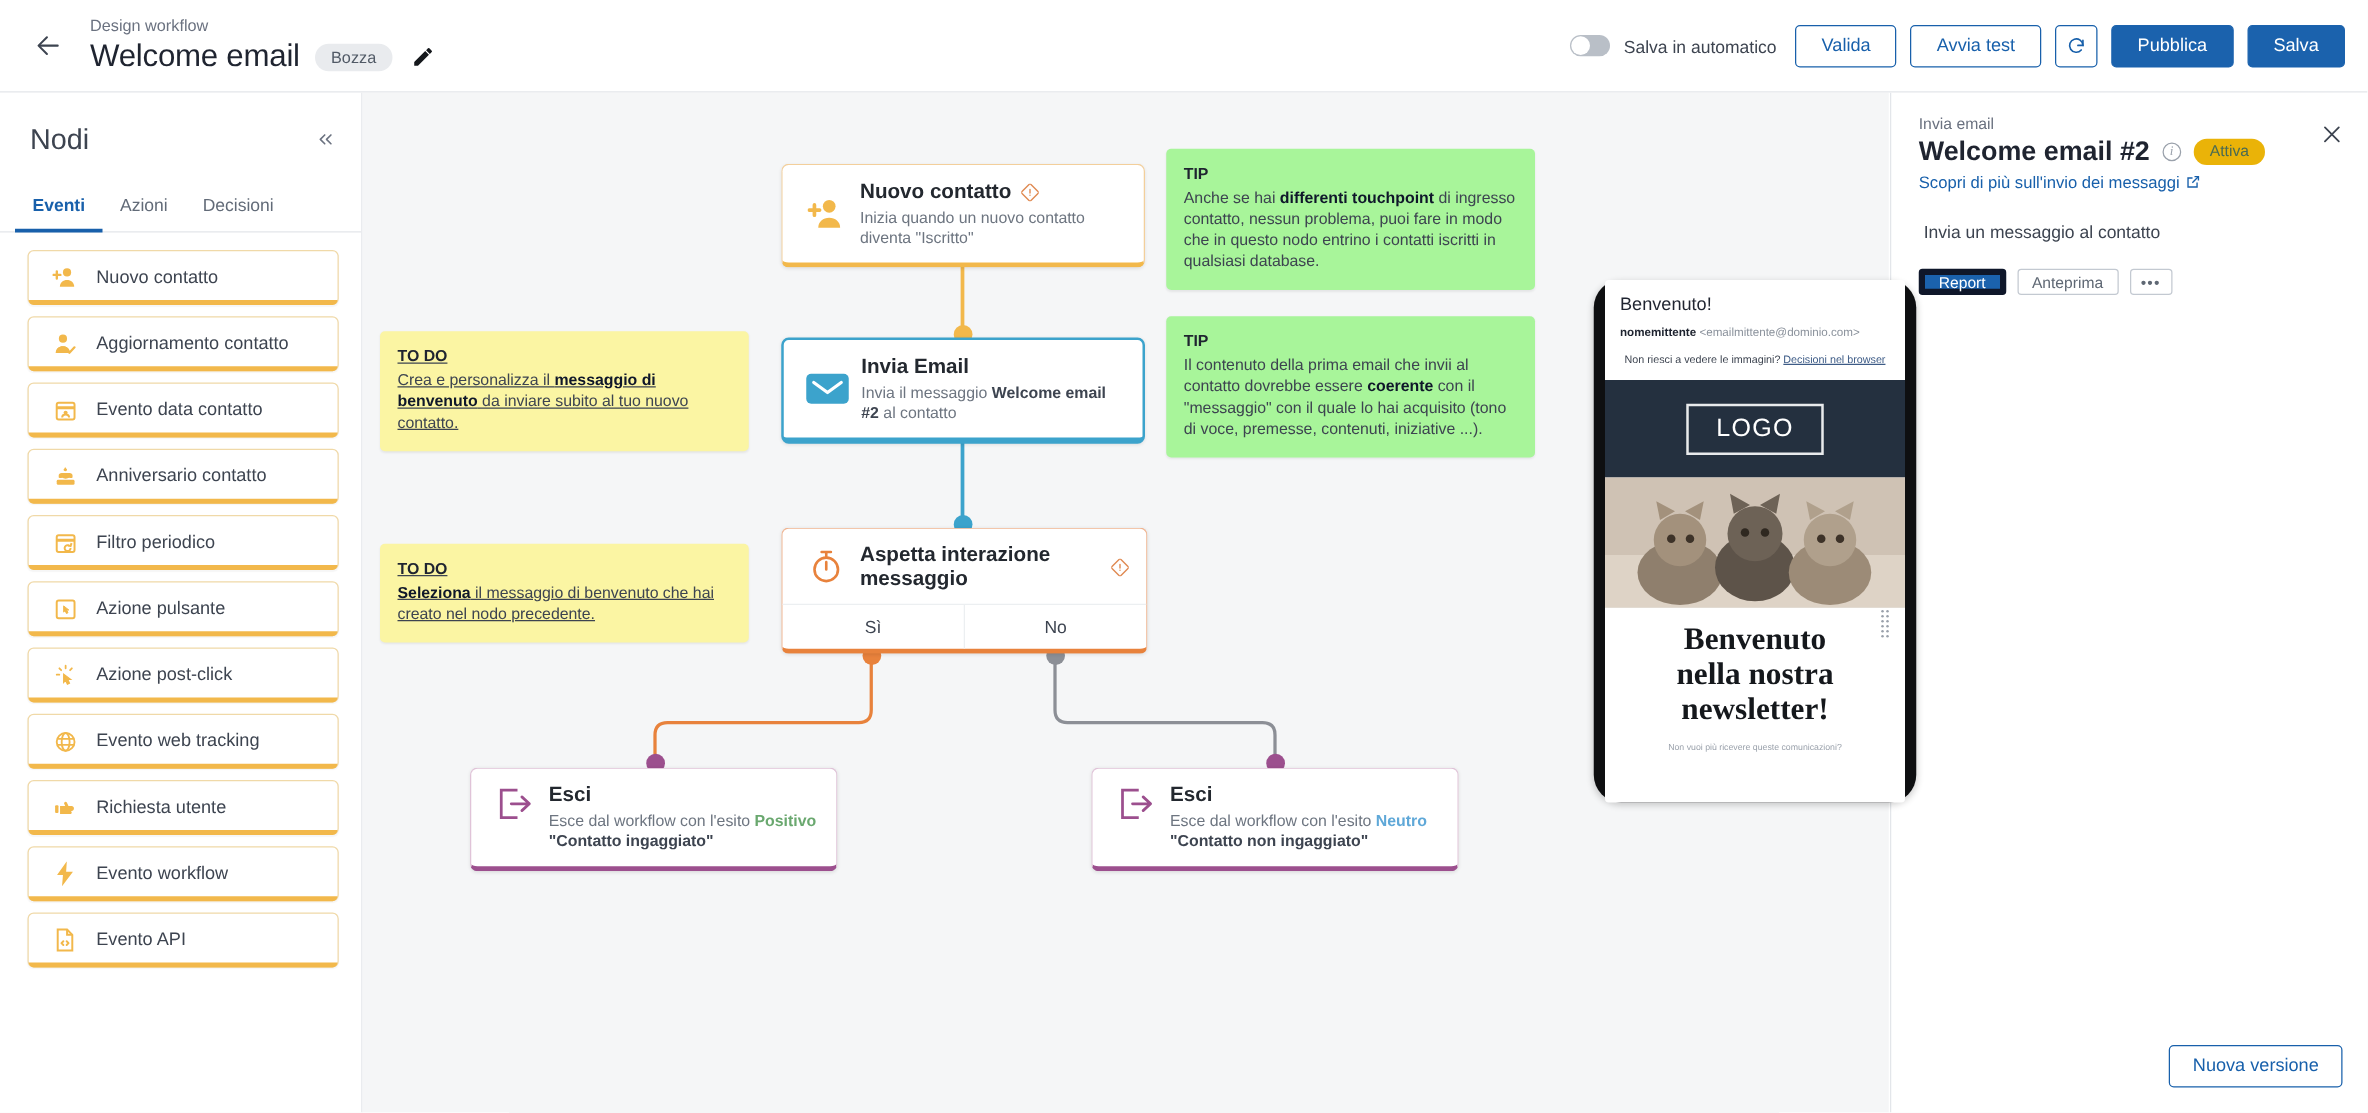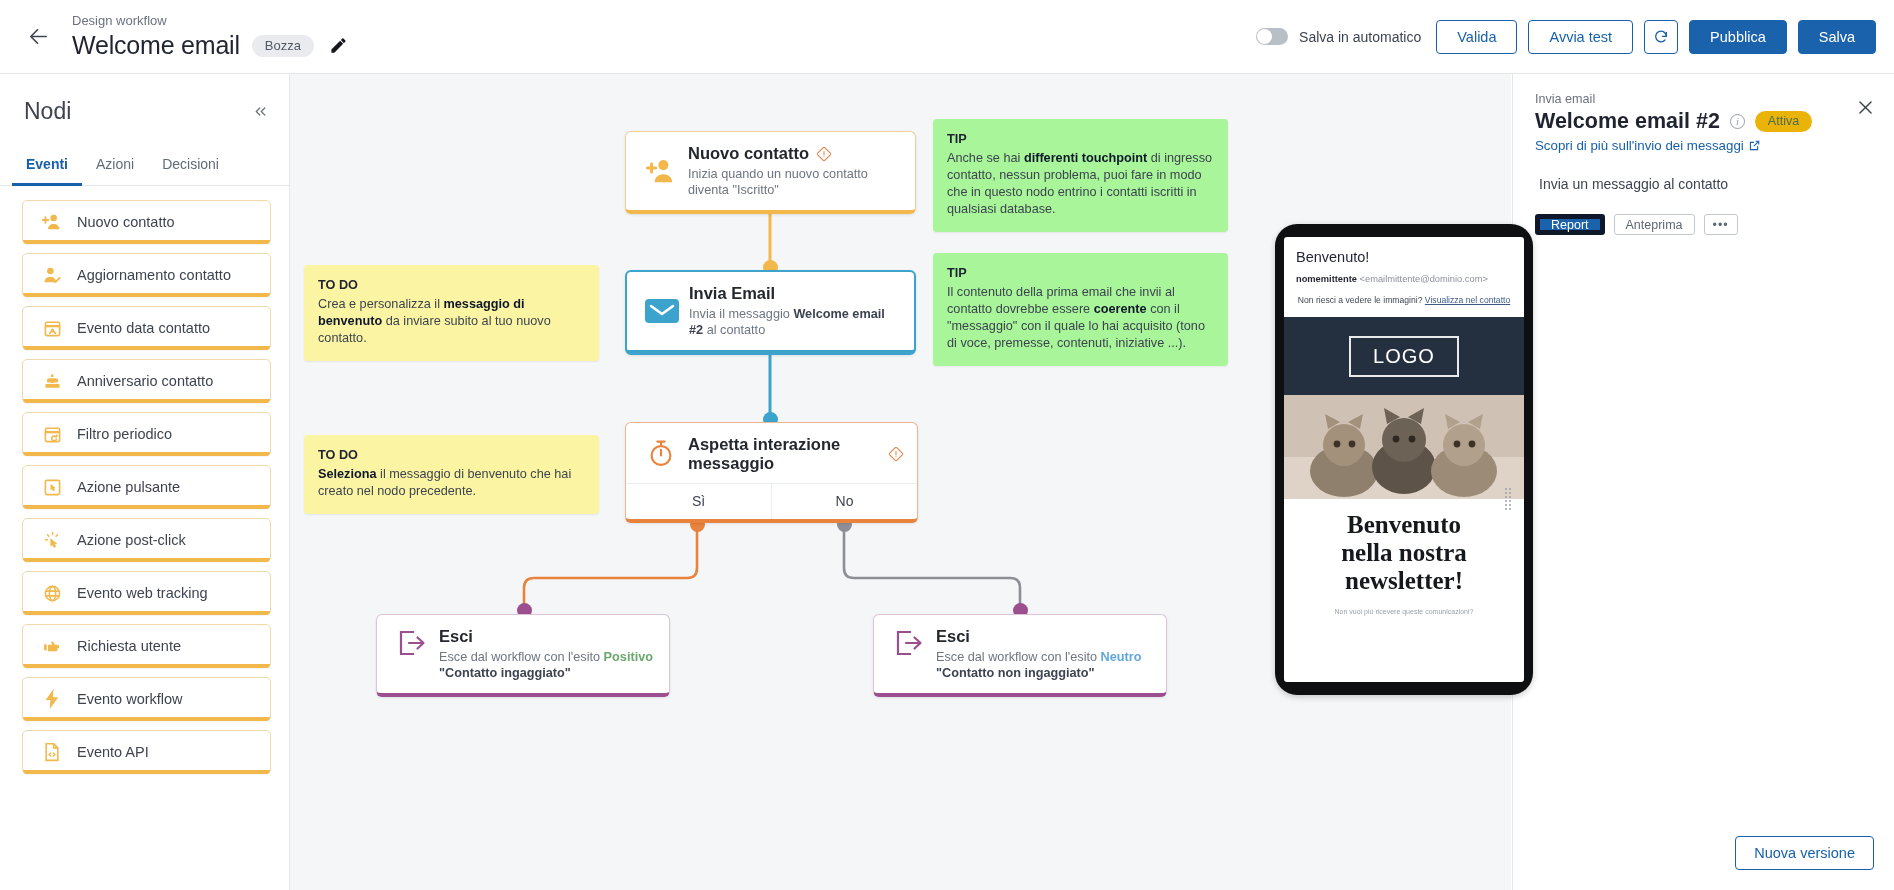--- a/index.html
+++ b/index.html
@@ -116,21 +116,21 @@
   }
   .decision-split > div:first-child { border-right: 1px solid #eceff1; }
 
   .sticky {
     position: absolute; border-radius: 4px; padding: 12px 14px 14px;
     font-size: 12.7px; line-height: 17px; color: #3d4450;
     box-shadow: 0 1px 2px rgba(0,0,0,.07);
   }
   .sticky .st-head { font-weight: 700; color: #1f2430; display: block; margin-bottom: 2px; font-size: 12.7px; }
   .sticky b { font-weight: 700; color: #0f172a; }
-  .sticky-todo { background: #fbf5a3; }
+  .sticky-todo { background: #fbf5a3; text-decoration: underline; }
   .sticky-tip  { background: #a8f59a; }
 
   .conn { position: absolute; }
   .dot { position: absolute; width: 15px; height: 15px; border-radius: 50%; }
 
   .vgrip {
     position: absolute; left: 1505px; top: 488px; width: 6px; height: 18px;
     display: flex; flex-wrap: wrap; gap: 2px; align-content: flex-start; z-index: 15;
   }
   .vgrip i { width: 2px; height: 2px; background: #9aa1ab; border-radius: 50%; display: block; }
@@ -160,22 +160,22 @@
   .rp-link { display: inline-flex; align-items: center; gap: 5px; font-size: 13.3px; color: #1860ab; margin-top: 4px; cursor: pointer; }
   .rp-desc { font-size: 14px; color: #3d4450; margin-top: 22px; padding-left: 4px; }
   .rp-actions { display: flex; align-items: center; gap: 9px; margin-top: 22px; }
   .sbtn { font-size: 12.5px; height: 21px; border-radius: 3px; padding: 0 11px; display: inline-flex; align-items: center; cursor: pointer; }
   .sbtn-fill { background: #1b62ad; color: #fff; border: 5px solid #0f172a; }
   .sbtn-out { background: #fff; color: #5f6874; border: 1px solid #c3c9d1; }
   .sbtn-dots { background: #fff; color: #5f6874; border: 1px solid #c3c9d1; padding: 0 8px; letter-spacing: 1px; }
 
   
   .phone {
-    position: absolute; left: 1275px; top: 224px; width: 258px; height: 471px;
-    background: #0e0f11; border-radius: 22px; padding: 13px 9px;
+    position: absolute; left: 1275px; top: 224px; width: 258px; height: 418px;
+    background: #0e0f11; border-radius: 22px; padding: 0 9px;
     box-shadow: 0 2px 6px rgba(0,0,0,.2);
   }
   .phone-screen { background: #fff; width: 100%; height: 100%; overflow: hidden; border-radius: 3px; }
   .em-pad { padding: 12px 12px 0; }
   .em-h1 { font-size: 14.5px; color: #1f2430; font-family: "Liberation Sans", sans-serif; }
   .em-from { font-size: 9.3px; margin-top: 9px; color: #8a919b; }
   .em-from b { color: #1f2430; font-weight: 700; }
   .em-view { font-size: 8.6px; color: #3d4450; text-align: center; margin-top: 10px; line-height: 12px; }
   .em-view u { color: #3d5b86; }
   .em-logo {
@@ -569,21 +569,21 @@
         <div class="sbtn sbtn-dots">•••</div>
       </div>
     </div>
   </div>
 
   <div class="phone">
     <div class="phone-screen">
       <div class="em-pad">
         <div class="em-h1">Benvenuto!</div>
         <div class="em-from"><b>nomemittente</b> <span>&lt;emailmittente@dominio.com&gt;</span></div>
-        <div class="em-view"><span>Non riesci a vedere le immagini? </span><u>Visualizza nel contatto</u></div>
+        <div class="em-view"><span>Non riesci a vedere le immagini? </span><u>Decisioni nel browser</u></div>
       </div>
       <div class="em-logo">
         <div class="box">LOGO</div>
       </div>
       <div class="em-photo">
         <svg width="100%" height="104" viewBox="0 0 240 104" preserveAspectRatio="xMidYMid slice">
           <rect width="240" height="104" fill="#cfc2b4"></rect>
           <rect y="62" width="240" height="42" fill="#ded3c6"></rect>
           <ellipse cx="60" cy="76" rx="34" ry="26" fill="#8f7f6d"></ellipse>
           <ellipse cx="120" cy="72" rx="32" ry="27" fill="#5d5349"></ellipse>

